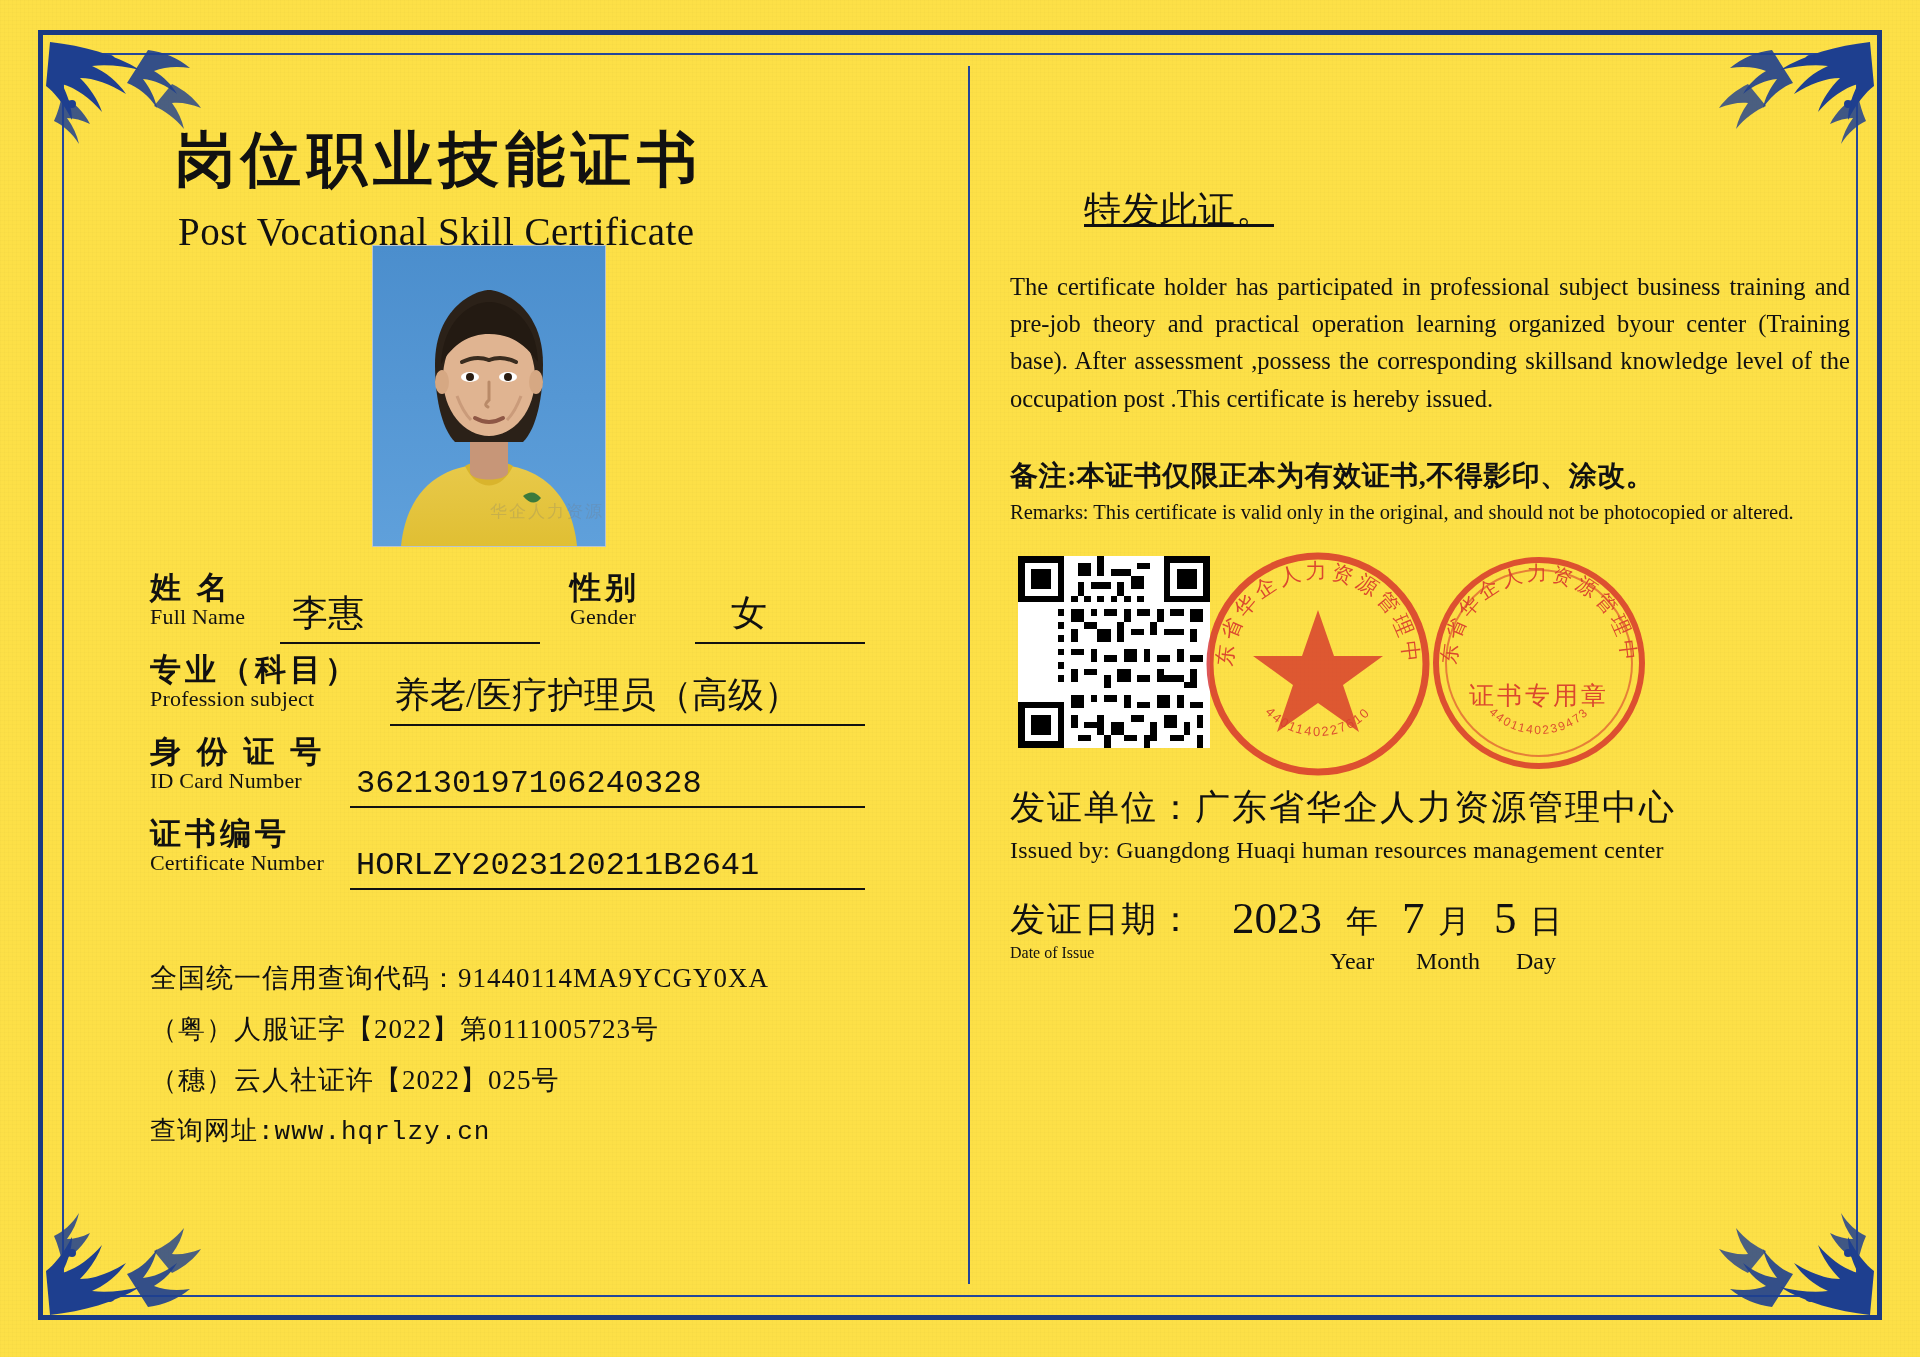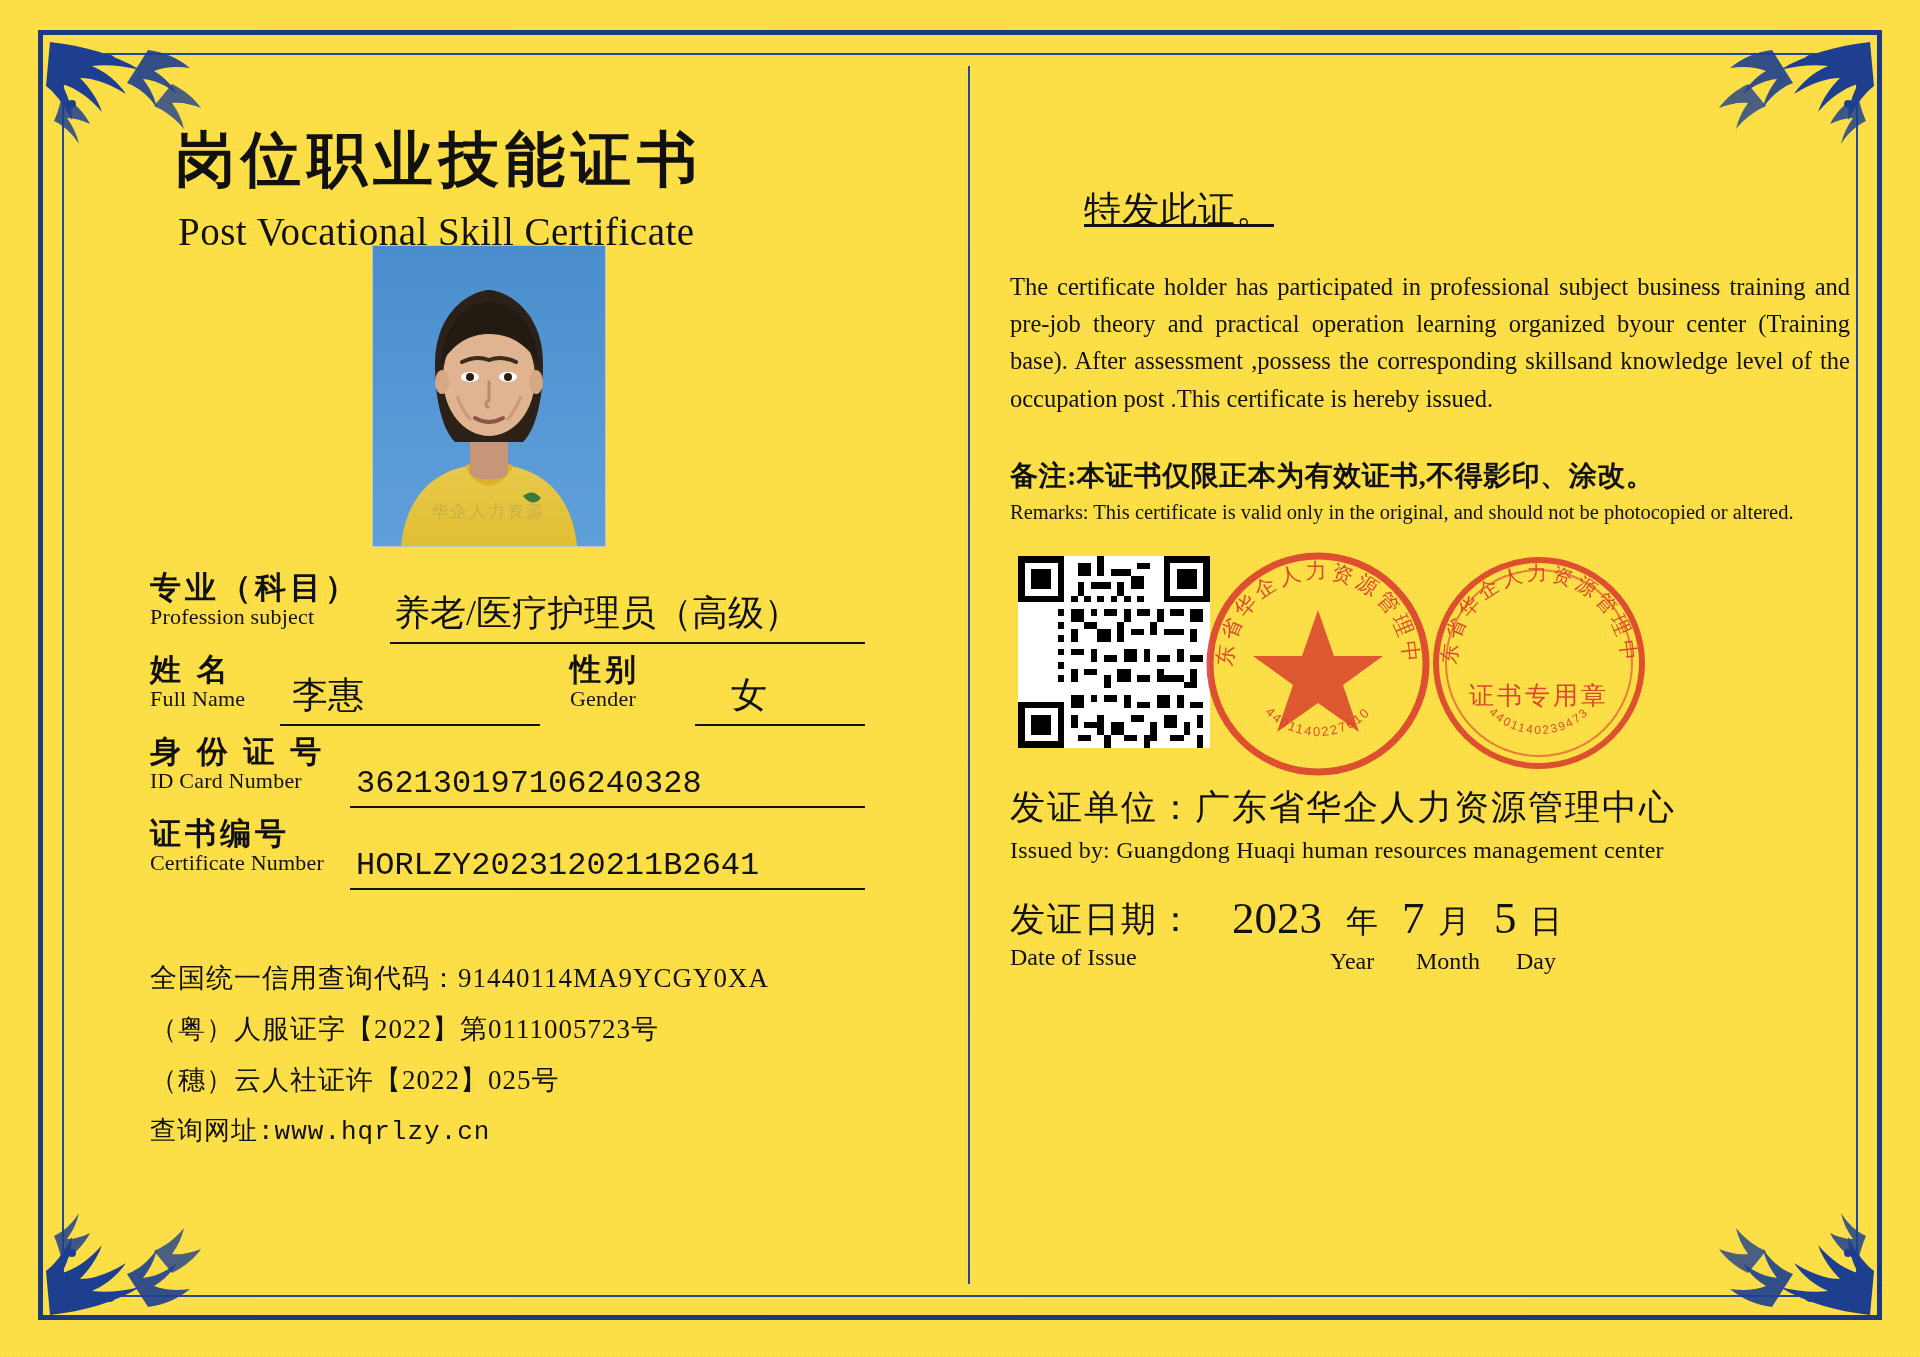--- a/index.html
+++ b/index.html
@@ -112,21 +112,21 @@
 
   
   .photo-wm {
     position: absolute;
     left: 282px;
     top: 420px;
     width: 232px;
     height: 60px;
     color: rgba(120,120,120,0.25);
     font-size: 17px;
-    text-align: center;
+    text-align: right;
     letter-spacing: 2px;
     pointer-events: none;
   }
 
   
   .fields { position: absolute; left: 10px; top: 490px; width: 850px; }
 
   .field-row { position: relative; height: 82px; }
 
   .lbl {
@@ -255,21 +255,21 @@
     position: relative;
     margin-top: 32px;
     height: 96px;
   }
   .date-lbl-cn {
     position: absolute; left: 0; top: 0;
     font-size: 35px; color: #111; letter-spacing: 2px;
   }
   .date-lbl-en {
     position: absolute; left: 0; top: 48px;
-    font-size: 24px; color: #111;
+    font-size: 16px; color: #111;
   }
   .d-num {
     position: absolute; top: -4px;
     font-size: 45px; color: #111;
     font-family: "Liberation Serif", serif;
   }
   .d-unit-cn { position: absolute; top: 4px; font-size: 32px; color: #111; }
   .d-unit-en { position: absolute; top: 52px; font-size: 24px; color: #111; }
 </style>
 </head>
@@ -374,43 +374,43 @@
 
         <path d="M150 250 q10 -8 18 2 q-8 10 -18 -2 Z" fill="#3c7a3c"></path>
       </svg>
     </div>
     <div class="photo-wm">华企人力资源</div>
 
     <div class="fields">
 
       <div class="field-row">
         <span class="lbl" style="position:absolute;left:50px;top:2px;">
-          <span class="cn">专业（科目）</span>
-          <span class="en">Profession subject</span>
-        </span>
-        <div class="val-line" style="left:290px; width:475px;">
-          <span class="val cjk" style="left:4px;">养老/医疗护理员（高级）</span>
-        </div>
-      </div>
-
-      <div class="field-row">
-        <span class="lbl" style="position:absolute;left:50px;top:2px;">
           <span class="cn">姓 名</span>
           <span class="en">Full Name</span>
         </span>
         <div class="val-line" style="left:180px; width:260px;">
           <span class="val cjk">李惠</span>
         </div>
 
         <span class="lbl" style="position:absolute;left:470px;top:2px;">
           <span class="cn">性别</span>
           <span class="en">Gender</span>
         </span>
         <div class="val-line" style="left:595px; width:170px;">
           <span class="val cjk" style="left:36px;">女</span>
+        </div>
+      </div>
+
+      <div class="field-row">
+        <span class="lbl" style="position:absolute;left:50px;top:2px;">
+          <span class="cn">专业（科目）</span>
+          <span class="en">Profession subject</span>
+        </span>
+        <div class="val-line" style="left:290px; width:475px;">
+          <span class="val cjk" style="left:4px;">养老/医疗护理员（高级）</span>
         </div>
       </div>
 
       <div class="field-row">
         <span class="lbl" style="position:absolute;left:50px;top:2px;">
           <span class="cn">身 份 证 号</span>
           <span class="en">ID Card Number</span>
         </span>
         <div class="val-line" style="left:250px; width:515px;">
           <span class="val mono" style="left:6px;">362130197106240328</span>

